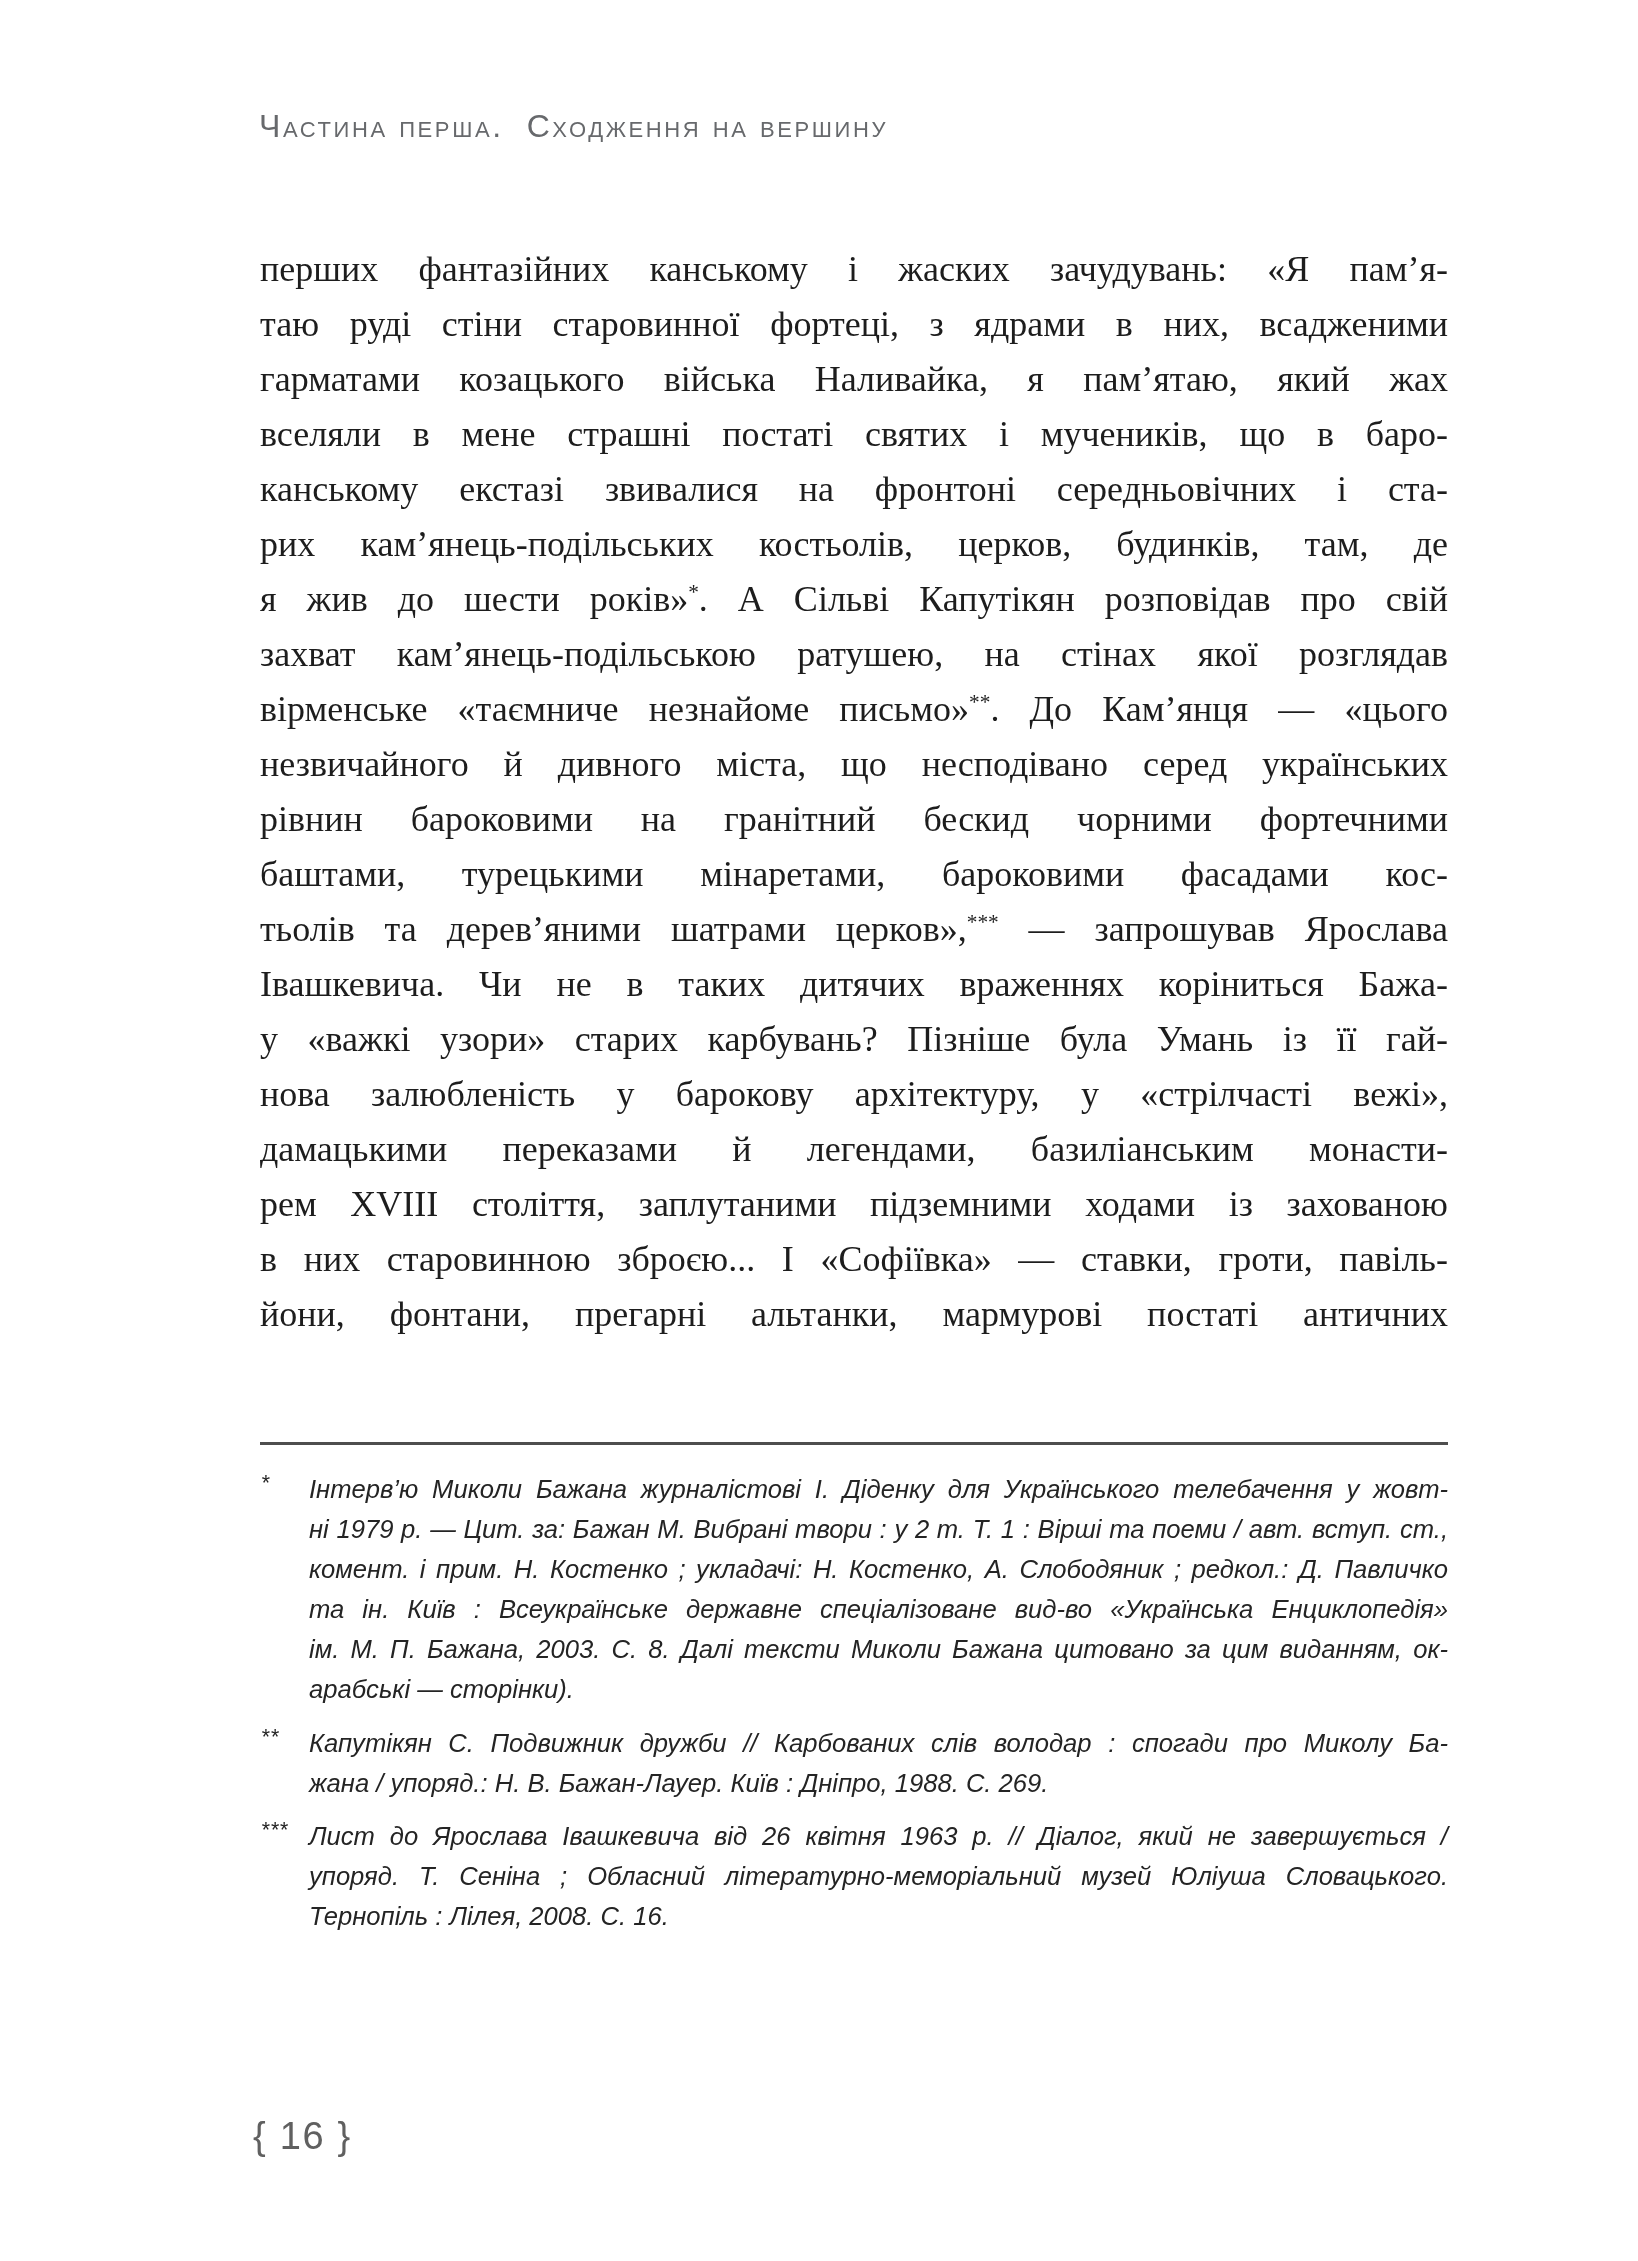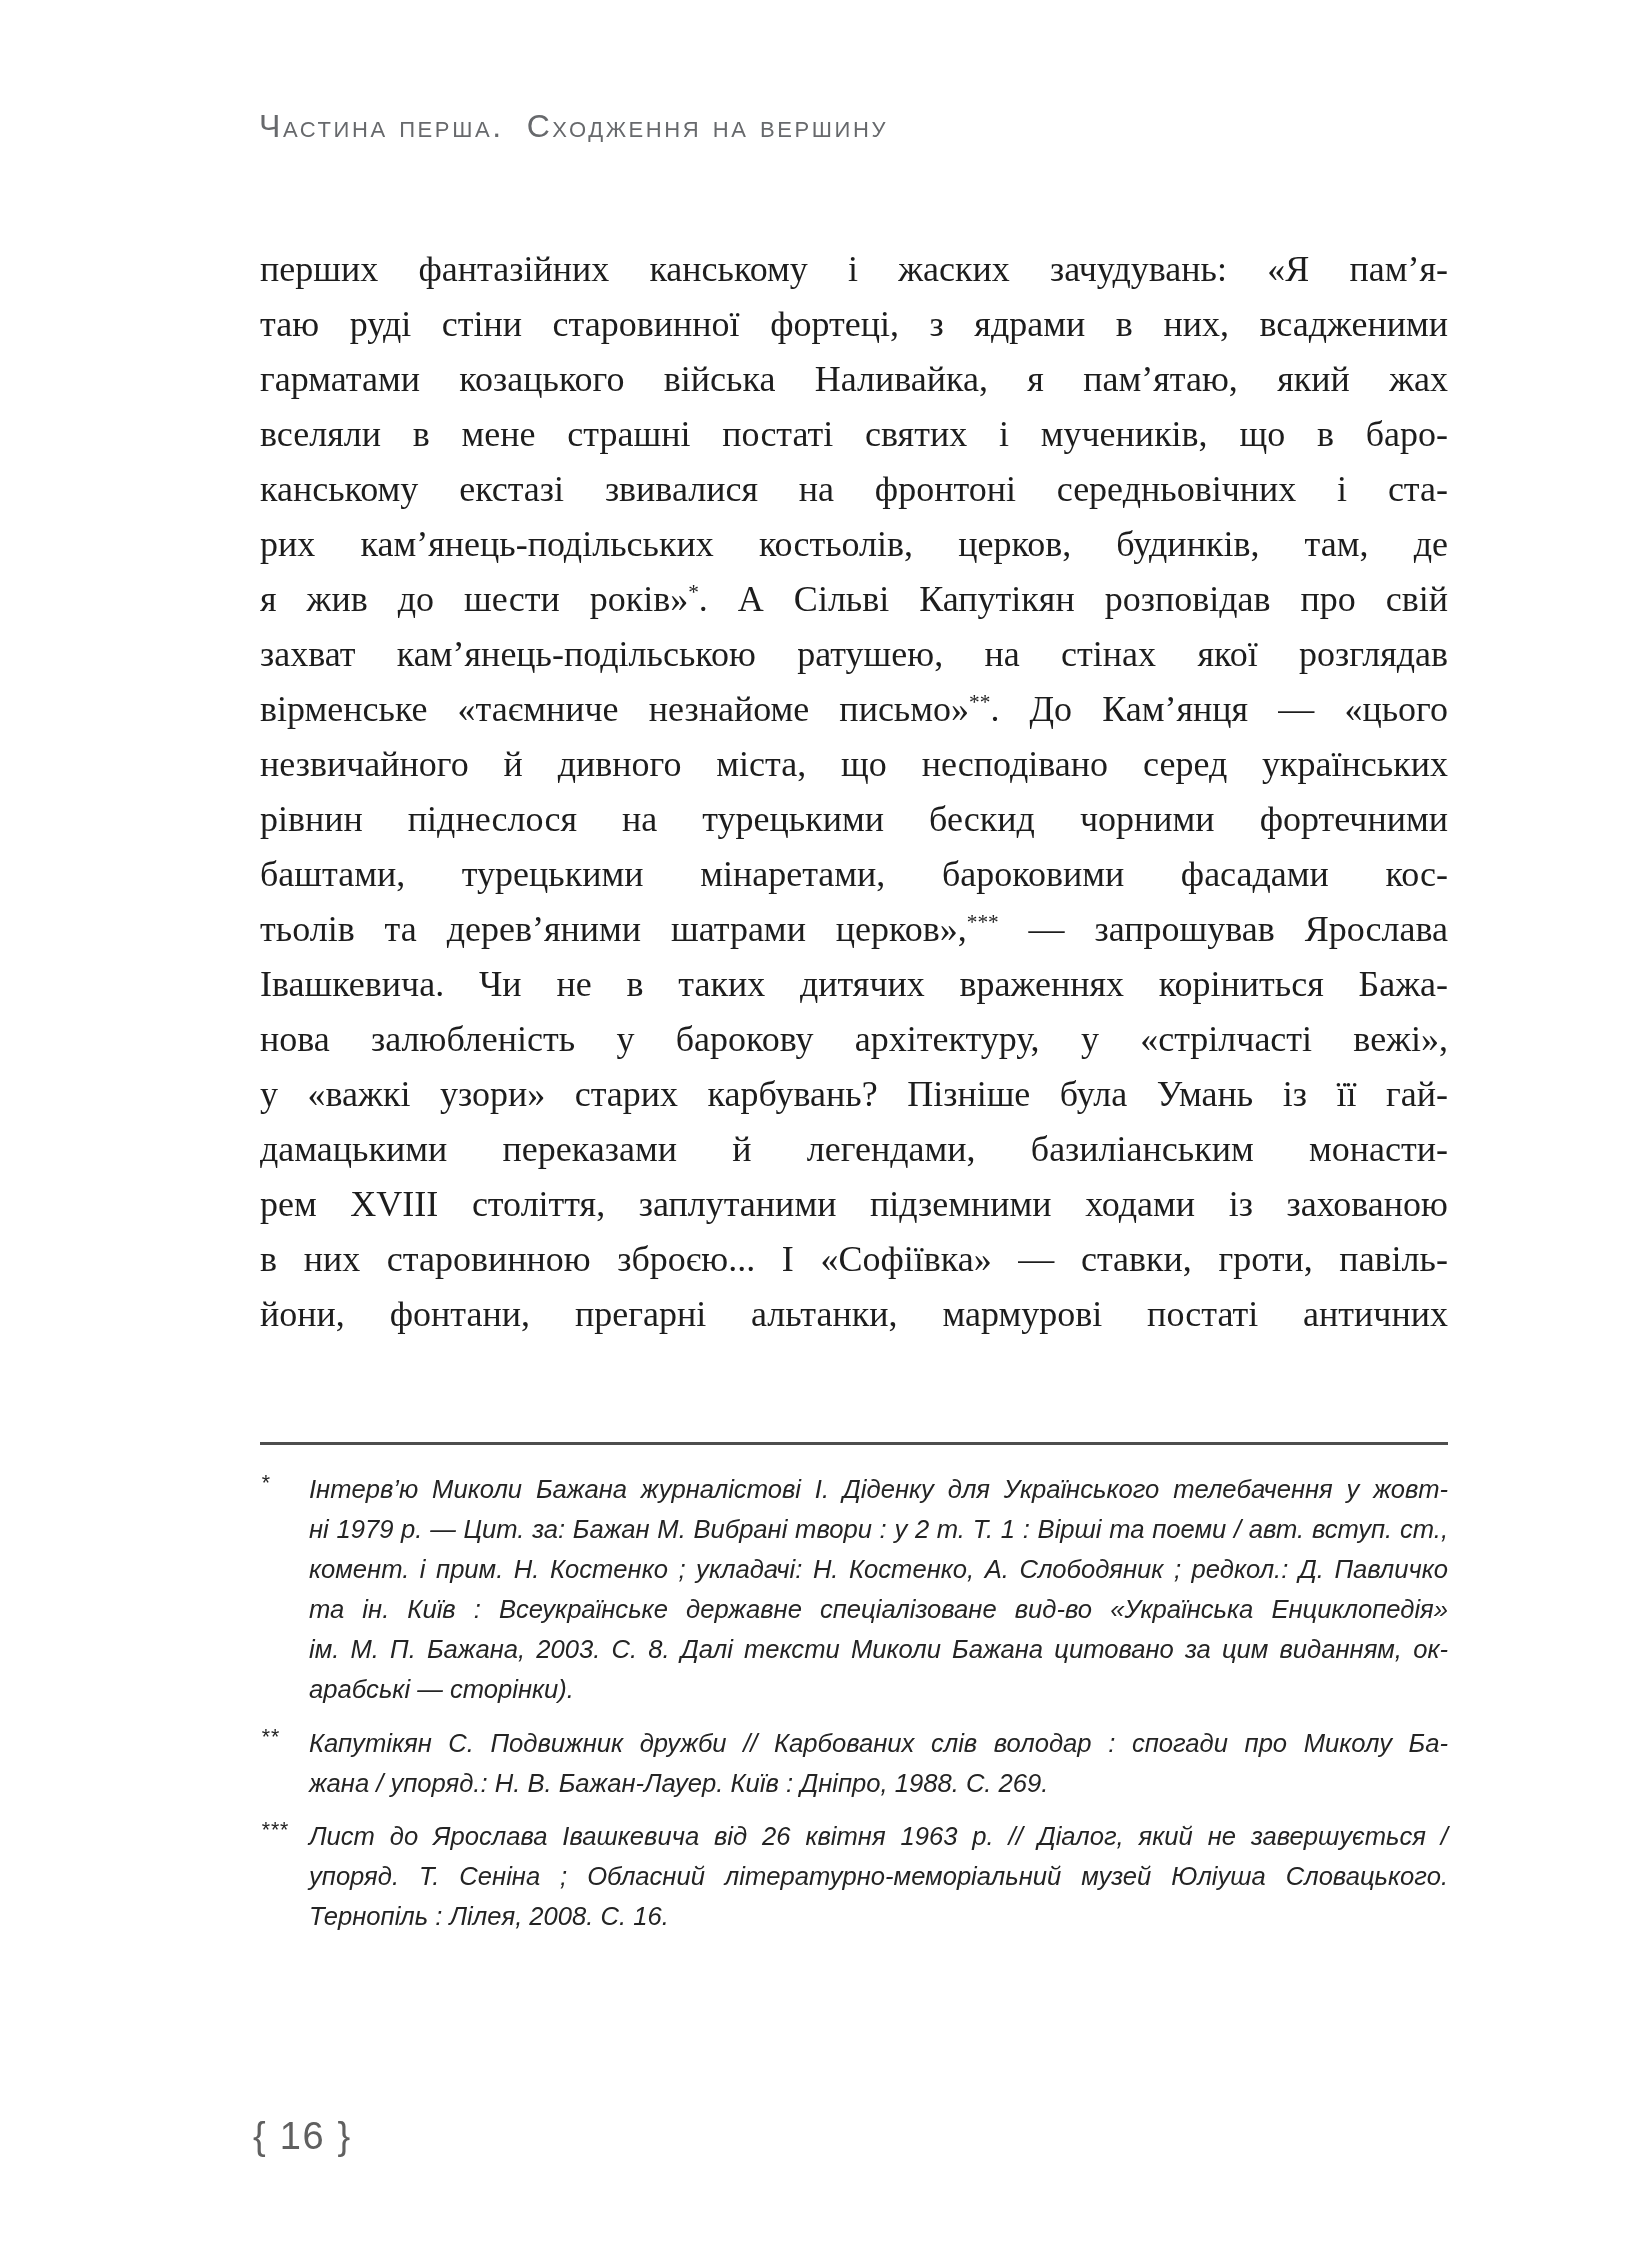--- a/index.html
+++ b/index.html
@@ -105,26 +105,26 @@
       <div class="body-line">перших фантазійних канському і жаских зачудувань: «Я пам’я-</div>
       <div class="body-line">таю руді стіни старовинної фортеці, з ядрами в них, всадженими</div>
       <div class="body-line">гарматами козацького війська Наливайка, я пам’ятаю, який жах</div>
       <div class="body-line">вселяли в мене страшні постаті святих і мучеників, що в баро-</div>
       <div class="body-line">канському екстазі звивалися на фронтоні середньовічних і ста-</div>
       <div class="body-line">рих кам’янець-подільських костьолів, церков, будинків, там, де</div>
       <div class="body-line">я жив до шести років»<sup class="fn-ref">*</sup>. А Сільві Капутікян розповідав про свій</div>
       <div class="body-line">захват кам’янець-подільською ратушею, на стінах якої розглядав</div>
       <div class="body-line">вірменське «таємниче незнайоме письмо»<sup class="fn-ref">**</sup>. До Кам’янця — «цього</div>
       <div class="body-line">незвичайного й дивного міста, що несподівано серед українських</div>
-      <div class="body-line">рівнин піднеслося на турецькими бескид чорними фортечними</div>
+      <div class="body-line">рівнин бароковими на гранітний бескид чорними фортечними</div>
       <div class="body-line">баштами, турецькими мінаретами, бароковими фасадами кос-</div>
       <div class="body-line">тьолів та дерев’яними шатрами церков»,<sup class="fn-ref">***</sup> — запрошував Ярослава</div>
       <div class="body-line">Івашкевича. Чи не в таких дитячих враженнях коріниться Бажа-</div>
+      <div class="body-line">у «важкі узори» старих карбувань? Пізніше була Умань із її гай-</div>
       <div class="body-line">нова залюбленість у барокову архітектуру, у «стрілчасті вежі»,</div>
-      <div class="body-line">у «важкі узори» старих карбувань? Пізніше була Умань із її гай-</div>
       <div class="body-line">дамацькими переказами й легендами, базиліанським монасти-</div>
       <div class="body-line">рем XVIII століття, заплутаними підземними ходами із захованою</div>
       <div class="body-line">в них старовинною зброєю... І «Софіївка» — ставки, гроти, павіль-</div>
       <div class="body-line">йони, фонтани, прегарні альтанки, мармурові постаті античних</div>
     </div>
 
   <div class="footnote-rule"></div>
 
   <div class="footnotes" id="footnotes">
       <div class="footnote">

